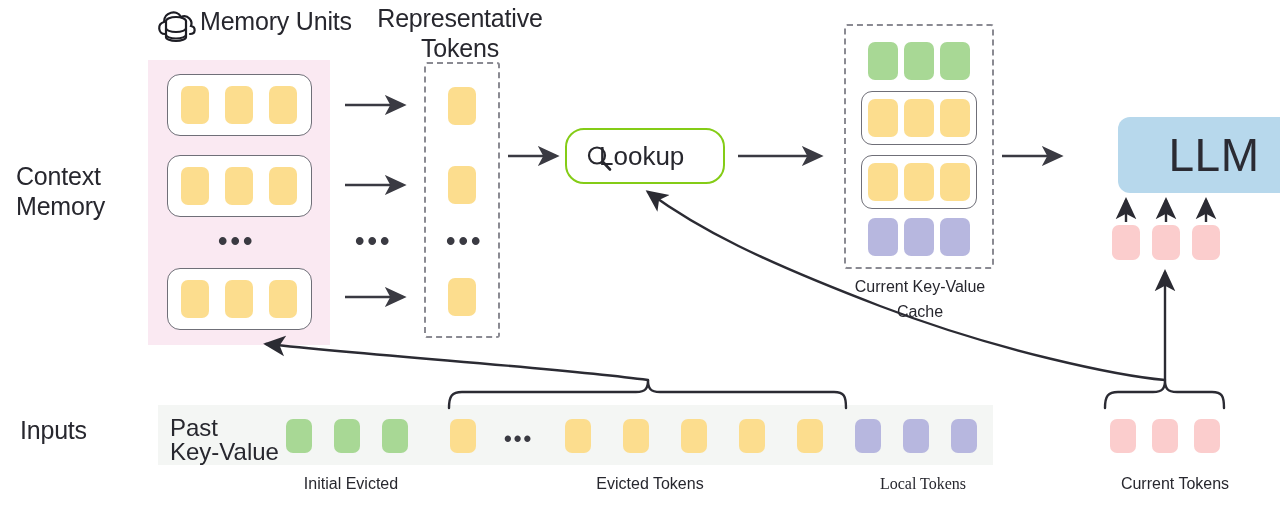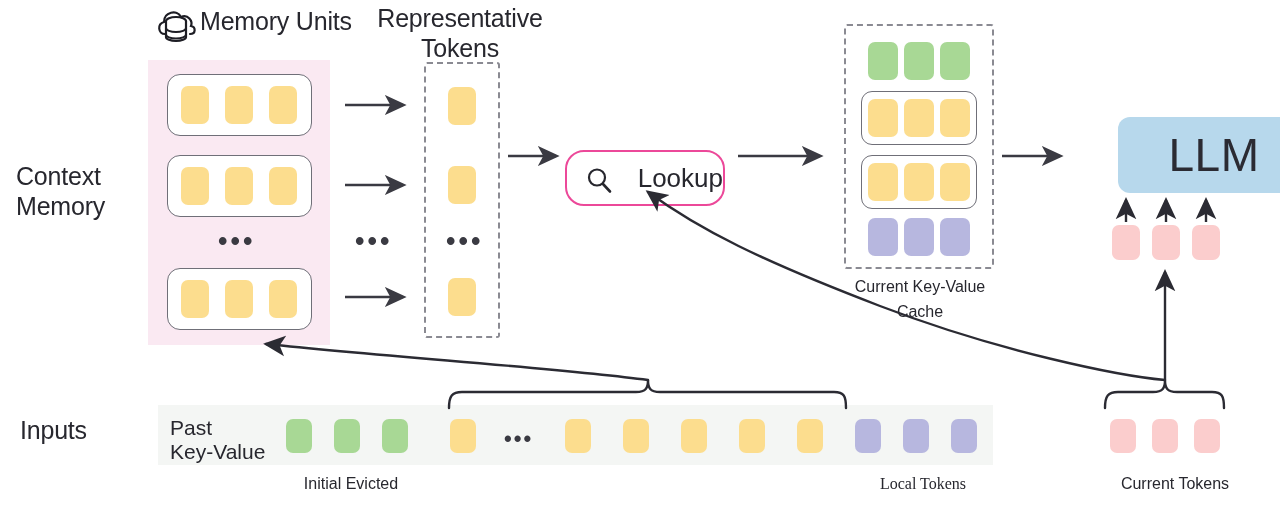--- a/index.html
+++ b/index.html
@@ -33,21 +33,21 @@
   .small-label {
     position: absolute;
     font-size: 16px;
     line-height: 25px;
     color: #27272e;
     text-align: center;
     white-space: pre-line;
   }
   .pkv-label {
     position: absolute;
-    font-size: 21px;
+    font-size: 24px;
     line-height: 24px;
     color: #27272e;
     white-space: pre-line;
   }
 
   
   .pink-panel {
     position: absolute;
     background: #fae9f2;
   }
@@ -85,28 +85,27 @@
     margin-left: 48px;
   }
   .llm-text {
     font-size: 46px;
     color: #2b2b33;
     letter-spacing: 0.5px;
   }
   .lookup-box {
     position: absolute;
     background: #ffffff;
-    border: 2px solid #ec4899;
+    border: 2px solid #84cc16;
     border-radius: 19px;
     box-sizing: border-box;
     display: flex;
     align-items: center;
-    justify-content: flex-end;
+    justify-content: flex-start;
     gap: 7px;
-    margin-top: 22px;
   }
   .lookup-text {
     font-size: 26px;
     color: #27272e;
   }
   .input-strip {
     position: absolute;
     background: #f4f6f4;
   }
   .ellipsis {
@@ -240,20 +239,21 @@
 
   <div class="tok" style="left:855px; top:419px; width:26px; height:34px; background:#b7b7df;"></div>
   <div class="tok" style="left:903px; top:419px; width:26px; height:34px; background:#b7b7df;"></div>
   <div class="tok" style="left:951px; top:419px; width:26px; height:34px; background:#b7b7df;"></div>
 
   <div class="tok" style="left:1110px; top:419px; width:26px; height:34px; background:#fbcdcd;"></div>
   <div class="tok" style="left:1152px; top:419px; width:26px; height:34px; background:#fbcdcd;"></div>
   <div class="tok" style="left:1194px; top:419px; width:26px; height:34px; background:#fbcdcd;"></div>
 
   <div class="small-label" style="left:266px; top:471px; width:170px;">Initial Evicted</div>
+  <div class="small-label" style="left:560px; top:471px; width:180px;">Evicted Tokens</div>
   <div class="small-label" style="left:838px; top:471px; width:170px;font-family:Liberation Serif, serif;">Local Tokens</div>
   <div class="small-label" style="left:1085px; top:471px; width:180px;">Current Tokens</div>
 
   <svg class="overlay" viewBox="0 0 1280 509">
     <defs>
       <marker id="ah" markerWidth="9" markerHeight="9" refX="7" refY="4.5" orient="auto" markerUnits="strokeWidth">
         <path d="M0,0.6 L8.4,4.5 L0,8.4 L2.1,4.5 z" fill="#3a3a42"></path>
       </marker>
       <marker id="ah2" markerWidth="10" markerHeight="10" refX="8" refY="5" orient="auto" markerUnits="strokeWidth">
         <path d="M0,0.7 L9.2,5 L0,9.3 L2.3,5 z" fill="#2b2b33"></path>

